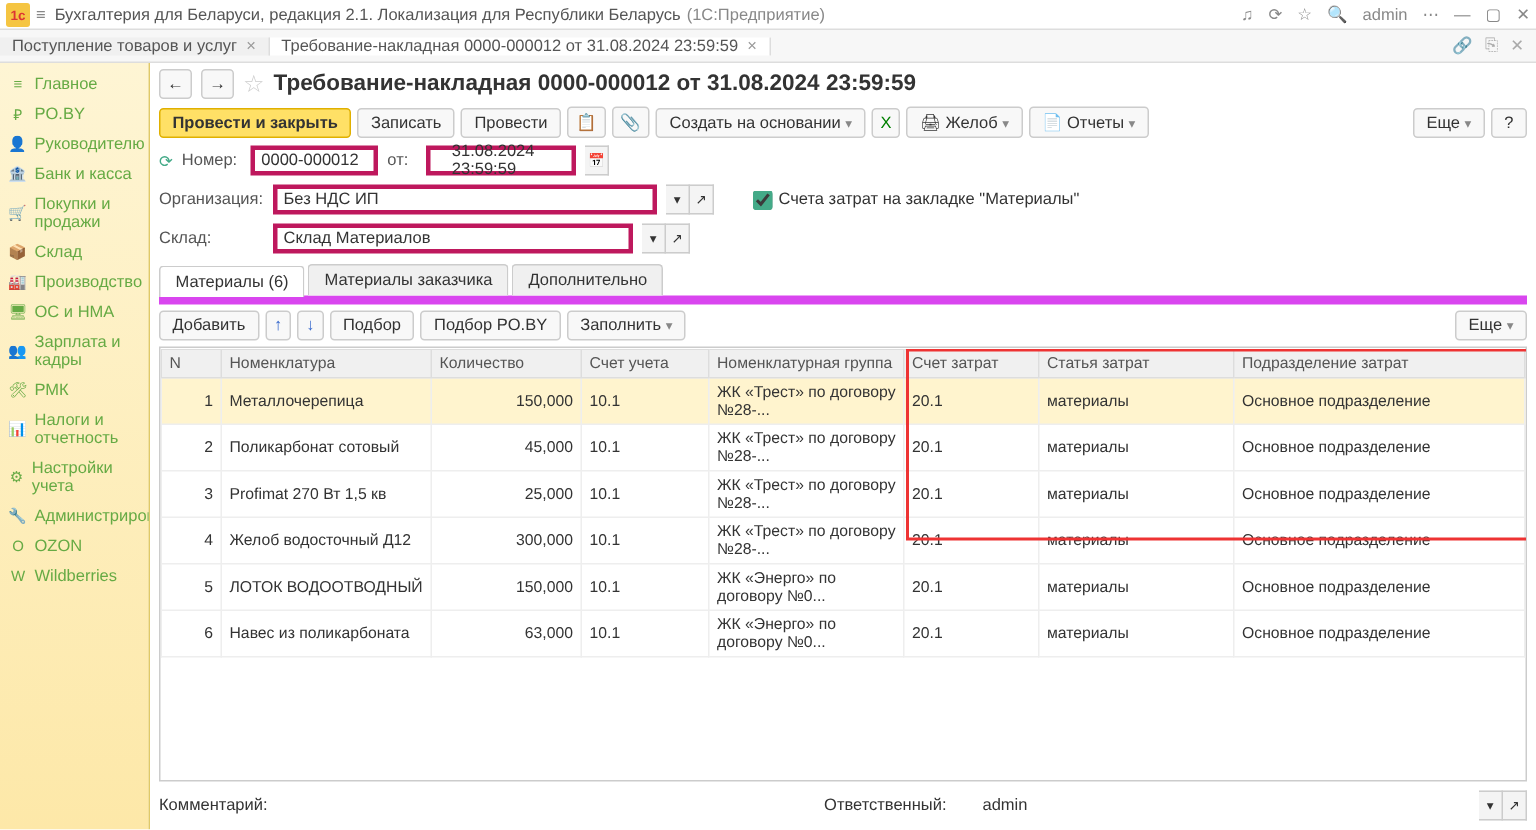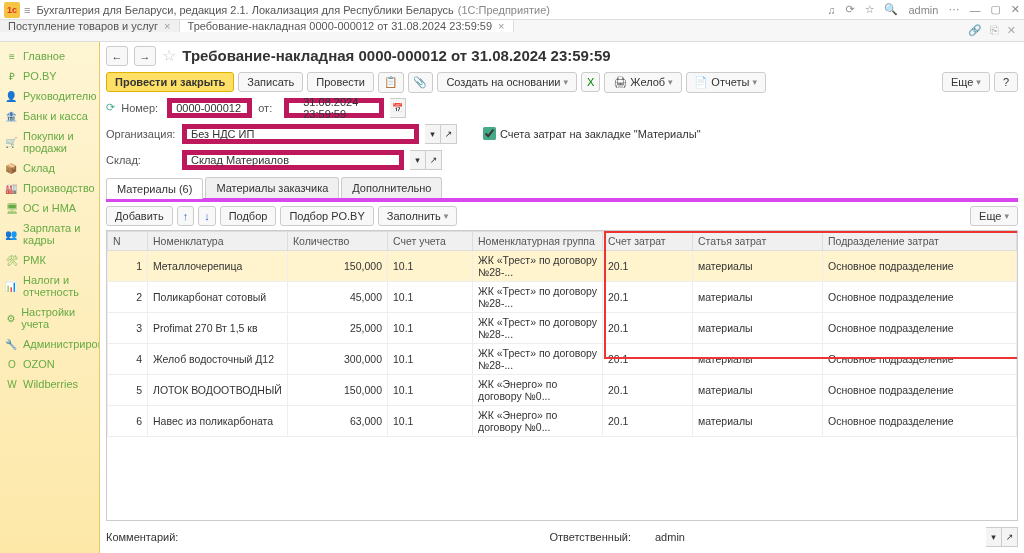--- a/index.html
+++ b/index.html
@@ -4,47 +4,47 @@
 <style>
 * { box-sizing: border-box; margin: 0; padding: 0; font-family: Arial, sans-serif; font-size: 11px; }
 body { background: #fff; width: 1024px; height: 553px; overflow: hidden; color: #333; }
 .titlebar { height: 20px; background: #fff; border-bottom: 1px solid #ddd; display: flex; align-items: center; padding: 0 4px; }
 .titlebar .logo { width: 16px; height: 16px; background: #f5c542; border-radius: 2px; margin-right: 4px; display:flex;align-items:center;justify-content:center;color:#d33;font-weight:bold;font-size:9px;}
 .titlebar .ham { margin-right: 6px; cursor:pointer; color:#888;}
 .titlebar .title { color: #555; }
 .titlebar .sub { color: #888; margin-left: 4px; }
 .titlebar .right { margin-left: auto; display: flex; gap: 10px; align-items: center; color: #888; }
 .titlebar .right span { cursor: pointer; }
-.tabsbar { height: 22px; background: #f7f7f7; border-bottom: 1px solid #ddd; display: flex; align-items: flex-start; }
+.tabsbar { height: 22px; background: #f7f7f7; border-bottom: 1px solid #ddd; display: flex; align-items: center; }
 .tabsbar .tab { padding: 0 8px; display: flex; align-items: center; border-right: 1px solid #ddd; font-size: 10px; color: #555; background:#f0f0f0;}
 .tabsbar .tab.active { background: #fff; }
 .tabsbar .tab .close { margin-left: 6px; color: #999; cursor:pointer;}
 .main { display: flex; height: calc(553px - 42px); }
 .sidebar { width: 100px; background: linear-gradient(#fef5d4,#fde8a8); border-right: 1px solid #e0c968; padding-top: 4px; overflow:hidden;}
 .sidebar .item { display: flex; align-items: center; padding: 4px 6px; color: #6a4; font-size: 10px; cursor:pointer; gap:5px;}
 .sidebar .item .ic { width: 12px; height: 12px; display:inline-flex;align-items:center;justify-content:center;font-size:10px;}
 .content { flex: 1; display: flex; flex-direction: column; }
 .navrow { height: 30px; display: flex; align-items: center; padding: 0 6px; gap: 6px; }
 .navbtn { width: 22px; height: 20px; border: 1px solid #ccc; border-radius: 3px; display:flex;align-items:center;justify-content:center;cursor:pointer;background:#f8f8f8;}
 .star { color: #ccc; font-size: 16px; }
 .headtitle { font-size: 15px; font-weight: bold; color: #333; }
 .toolbar { height: 28px; display: flex; align-items: center; padding: 0 6px; gap: 4px; }
 .btn { border: 1px solid #ccc; border-radius: 3px; padding: 3px 8px; background: #f8f8f8; cursor: pointer; display:flex;align-items:center;gap:3px;}
 .btn.yellow { background: #ffe066; border-color: #e0b000; font-weight: bold; }
 .btn.icon { padding: 3px 5px; }
 .dd::after { content: " ▾"; color:#888;font-size:9px;}
 .toolbar .right { margin-left: auto; display: flex; gap: 4px; }
 .formrow { display: flex; align-items: center; padding: 3px 6px; gap: 6px; }
 .formrow label { width: 70px; color: #555; text-align:left;}
-.formrow .inp { border: 5px solid #be185d; padding: 2px 4px; height: 20px; background:#fff;display:flex;align-items:center;}
+.formrow .inp { border: 3px solid #be185d; padding: 2px 4px; height: 20px; background:#fff;display:flex;align-items:center;}
 .inpbtns { display:flex; }
 .inpbtns span { width: 16px; height: 20px; border: 1px solid #ccc; border-left:none; display:flex;align-items:center;justify-content:center;cursor:pointer;font-size:9px;background:#f4f4f4;}
 .check { display:flex;align-items:center;gap:4px;color:#333;}
 .check input { accent-color:#4a8;}
-.doctabs { display: flex; border-bottom: 4px solid #d946ef; margin: 4px 6px 0; }
+.doctabs { display: flex; border-bottom: 6px solid #d946ef; margin: 4px 6px 0; }
 .doctabs .dtab { padding: 4px 10px; border: 1px solid #ccc; border-bottom: none; margin-right: 2px; background: #f0f0f0; cursor: pointer; border-radius:3px 3px 0 0;}
 .doctabs .dtab.active { background: #fff; position: relative; top: 1px; }
 .subtoolbar { display: flex; align-items: flex-end; padding: 4px 6px; gap: 4px; }
 .tablewrap { margin: 0 6px; border: 1px solid #ccc; height: 320px; overflow: auto; position: relative; }
 table { border-collapse: collapse; width: 100%; }
 th { background: #f0f0f0; border: 1px solid #ddd; padding: 3px 5px; text-align: left; font-weight: normal; color: #555; font-size:10.5px;}
 td { border: 1px solid #eee; padding: 3px 5px; vertical-align: middle; font-size:10.5px;}
 tr.sel td { background: #fff4ce; }
 td.num { text-align: right; }
 .hl-cols { position: absolute; top: 0; left: 497px; width: 498px; height: 128px; border: 2px solid #e33; pointer-events: none; }
@@ -190,34 +190,34 @@
       <div class="inp" style="width:85px;">0000-000012</div>
       <label style="width:20px;">от:</label>
       <div class="inp" style="width:100px;padding-left:14px;">31.08.2024 23:59:59</div>
       <div class="inpbtns">
           <span>📅</span>
         </div>
     </div>
 
     <div class="formrow">
       <label>Организация:</label>
-      <div class="inp" style="width:237px;">Без НДС ИП</div>
+      <div class="inp" style="width:256px;">Без НДС ИП</div>
       <div class="inpbtns">
           <span>▾</span>
           <span>↗</span>
         </div>
       <div class="check" style="margin-left:20px;">
         <input type="checkbox" checked="" style="">
         <span>Счета затрат на закладке "Материалы"</span>
       </div>
     </div>
 
     <div class="formrow">
       <label>Склад:</label>
-      <div class="inp" style="width:222px;">Склад Материалов</div>
+      <div class="inp" style="width:240px;">Склад Материалов</div>
       <div class="inpbtns">
           <span>▾</span>
           <span>↗</span>
         </div>
     </div>
 
     <div class="doctabs">
       <div class="dtab active">Материалы (6)</div>
       <div class="dtab">Материалы заказчика</div>
       <div class="dtab">Дополнительно</div>

